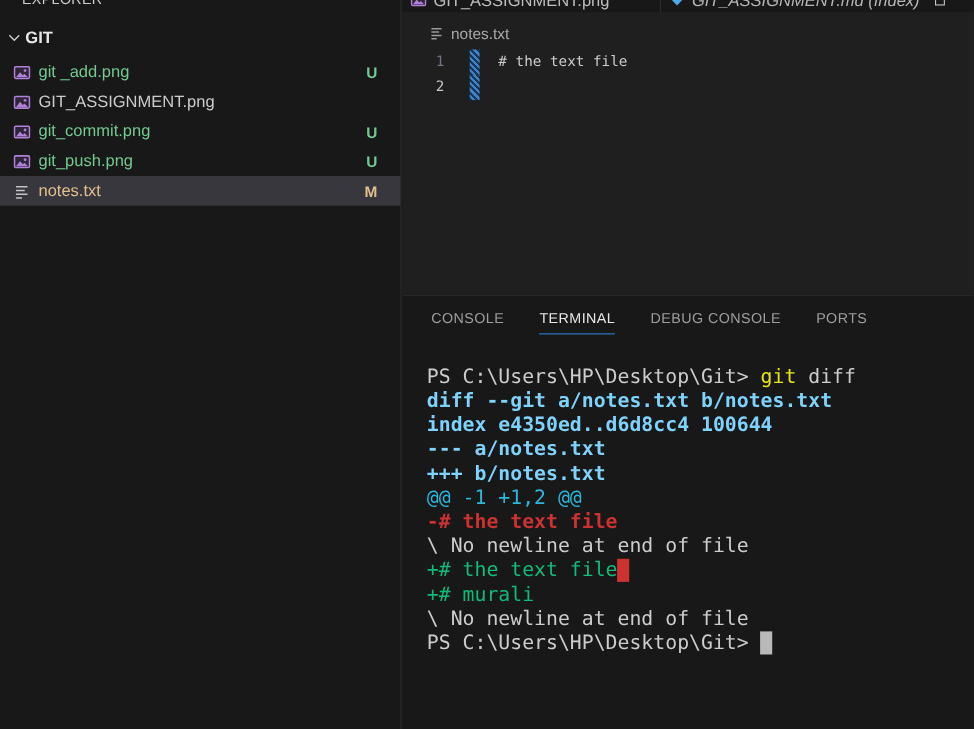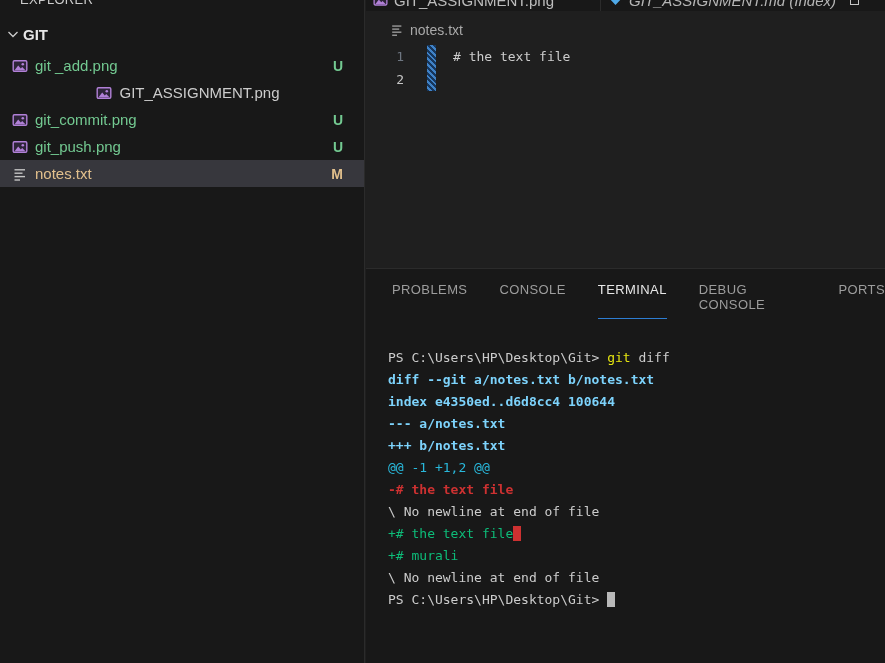--- a/index.html
+++ b/index.html
@@ -12,21 +12,21 @@
     font-family:"Liberation Sans",sans-serif;color:#cccccc;}
 
   
   .sidebar{position:absolute;left:0;top:0;width:365px;height:663px;background:#181818;
     border-right:1px solid #2b2b2b;}
   .sidebar-header{height:10px;overflow:hidden;position:relative;}
   .explorer-title{position:absolute;left:20px;top:-8px;font-size:13px;color:#cccccc;letter-spacing:.3px;}
   .section-row{margin-top:12px;height:24px;display:flex;align-items:center;padding-left:4px;cursor:pointer;}
   .section-label{font-weight:bold;font-size:15px;color:#e7e7e7;margin-left:2px;}
   .file-list{margin-top:6px;}
-  .file-row{height:27px;display:flex;align-items:center;padding-left:11px;cursor:pointer;justify-content:center;}
+  .file-row{height:27px;display:flex;align-items:center;padding-left:11px;cursor:pointer;}
   .file-row.selected{background:#37373d;}
   .ficon{width:17px;height:17px;display:inline-flex;align-items:center;justify-content:center;flex:none;}
   .flabel{margin-left:7px;font-size:15px;white-space:nowrap;}
   .fbadge{margin-left:auto;margin-right:21px;font-size:14px;font-weight:600;}
   .c-untracked{color:var(--untracked-green);}
   .c-modified{color:var(--modified-orange);}
   .c-normal{color:#cccccc;}
 
   
   .main{position:absolute;left:366px;top:0;width:519px;height:663px;}
@@ -56,21 +56,21 @@
   .code-row.active .ctext{border-color:#3f3f3f;}
 
   
   .panel{position:absolute;left:0;top:268px;width:519px;height:395px;background:#181818;
     border-top:1px solid #2b2b2b;}
   .panel-tabs{display:flex;gap:32px;padding:13px 0 0 26px;}
   .ptab{font-size:13px;letter-spacing:.4px;color:#9d9d9d;padding-bottom:6px;cursor:pointer;
     border-bottom:1.8px solid transparent;}
   .ptab.active{color:#e7e7e7;border-bottom-color:var(--accent-blue);}
   .terminal{margin:28px 0 0 22px;font-family:"DejaVu Sans Mono","Liberation Mono",monospace;
-    font-size:13px;line-height:22px;white-space:pre;cursor:text;}
+    font-size:18px;line-height:22px;white-space:pre;cursor:text;}
   .t-line{height:22px;}
   .seg-default{color:#cccccc;}
   .seg-bold{color:#7dd3fc;font-weight:bold;}
   .seg-yellow{color:var(--terminal-yellow);}
   .seg-cyan{color:var(--terminal-cyan);}
   .seg-red{color:var(--terminal-red);font-weight:bold;}
   .seg-green{color:var(--terminal-green);}
   .seg-red-block{background:var(--terminal-red);color:transparent;}
   .seg-cursor{background:#b9b9b9;color:transparent;}
 </style>
@@ -197,21 +197,20 @@
         </div>
         <div class="code-row active">
           <span class="lnum">2</span>
           <span class="gutter-bar"></span>
         </div>
       </div>
   </div>
 
   <div class="panel">
     <div class="panel-tabs" id="panel-tabs">
-        <div class="ptab">PROBLEMS</div>
         <div class="ptab">CONSOLE</div>
         <div class="ptab active">TERMINAL</div>
         <div class="ptab">DEBUG CONSOLE</div>
         <div class="ptab">PORTS</div>
       </div>
     <div class="terminal" id="terminal"><div class="t-line"><span class="seg-default">PS C:\Users\HP\Desktop\Git&gt; </span><span class="seg-yellow">git</span><span class="seg-default"> diff</span></div><div class="t-line"><span class="seg-bold">diff --git a/notes.txt b/notes.txt</span></div><div class="t-line"><span class="seg-bold">index e4350ed..d6d8cc4 100644</span></div><div class="t-line"><span class="seg-bold">--- a/notes.txt</span></div><div class="t-line"><span class="seg-bold">+++ b/notes.txt</span></div><div class="t-line"><span class="seg-cyan">@@ -1 +1,2 @@</span></div><div class="t-line"><span class="seg-red">-# the text file</span></div><div class="t-line"><span class="seg-default">\ No newline at end of file</span></div><div class="t-line"><span class="seg-green">+# the text file</span><span class="seg-red-block"> </span></div><div class="t-line"><span class="seg-green">+# murali</span></div><div class="t-line"><span class="seg-default">\ No newline at end of file</span></div><div class="t-line"><span class="seg-default">PS C:\Users\HP\Desktop\Git&gt; </span><span class="seg-cursor"> </span></div></div>
   </div>
 
 </div>
 

